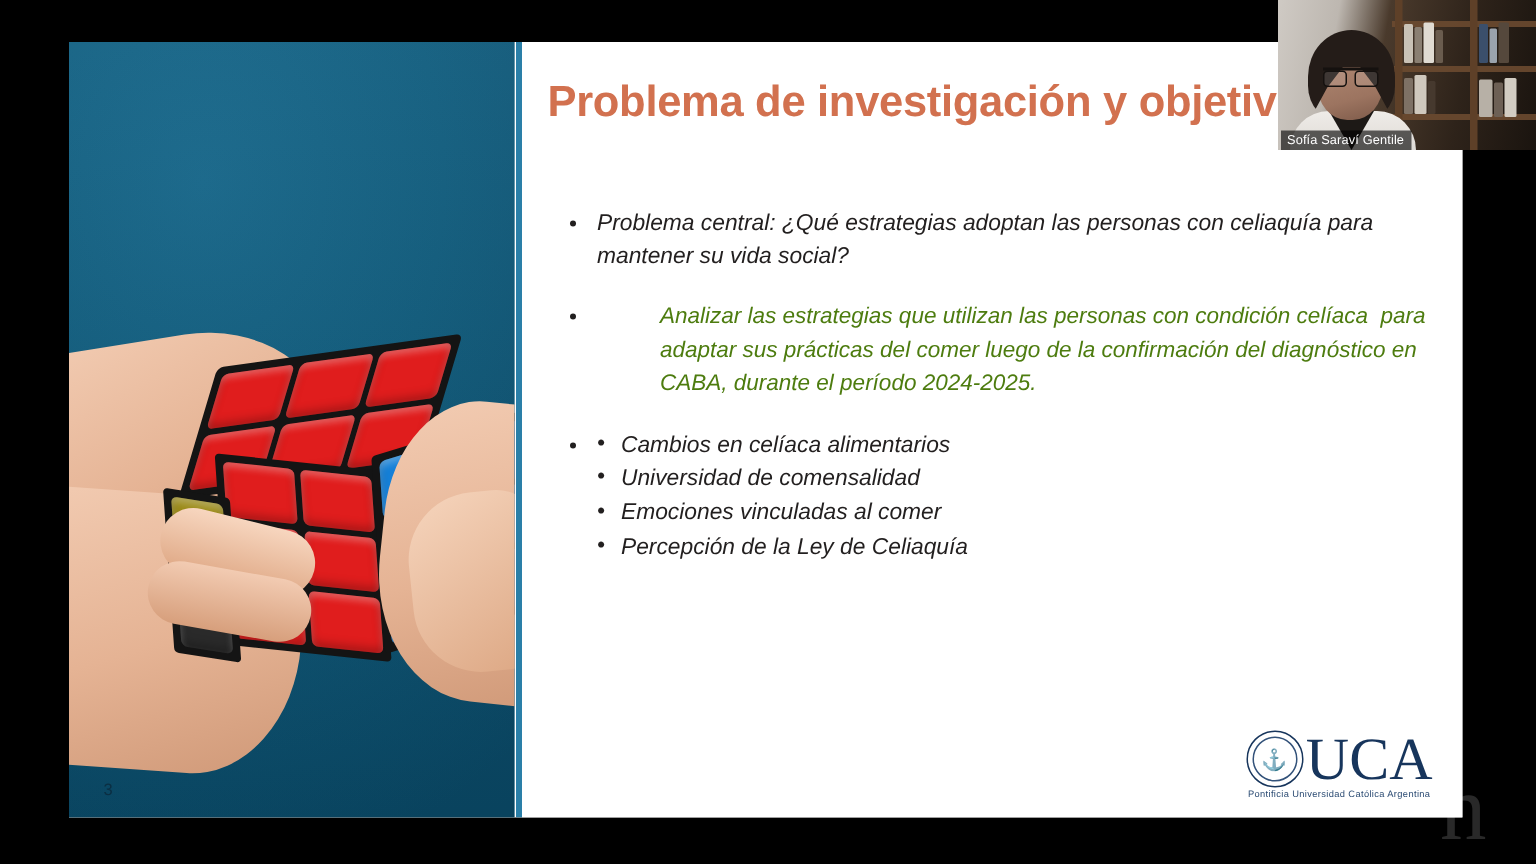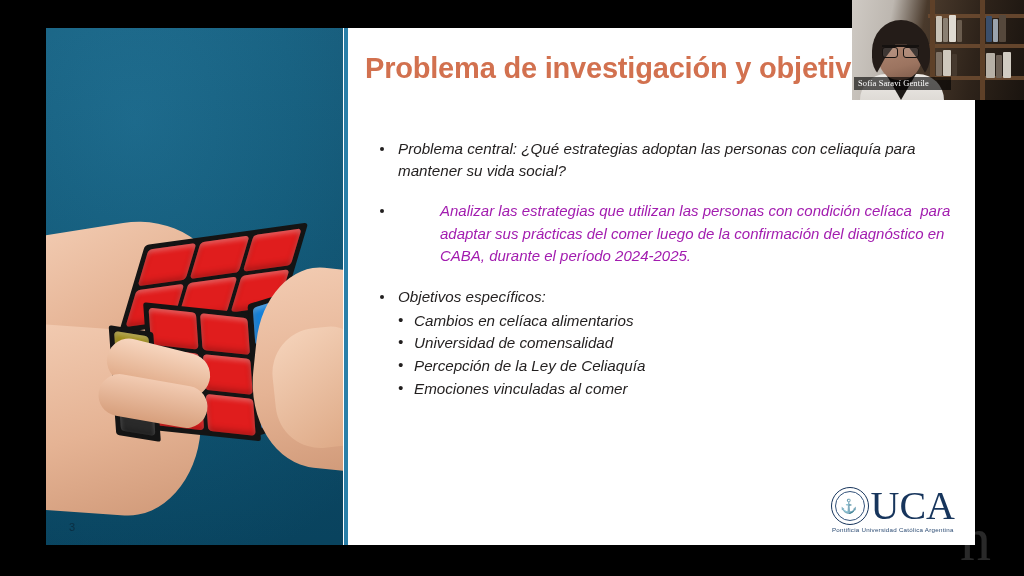--- a/index.html
+++ b/index.html
@@ -249,21 +249,21 @@
     position: absolute;
     left: 4px;
     top: 9px;
     width: 4px;
     height: 4px;
     border-radius: 50%;
     background: #221f1f;
   }
 
   .blue-para {
-    color: #a21caf;
+    color: #4d7c0f;
     font-size: 15px;
     line-height: 1.5;
     margin: 6px 0 0 42px;
     white-space: pre-wrap;
   }
 
   ul.sub-bullets {
     list-style: none;
     margin: 2px 0 0 0;
     padding: 0;
@@ -437,26 +437,26 @@
     left: 34px;
     top: 74px;
     width: 30px;
     height: 26px;
     background: #1d1916;
     clip-path: polygon(50% 100%, 0 0, 100% 0);
   }
   #webcam-name {
     position: absolute;
     left: 2px;
-    bottom: 10px;
+    bottom: 0;
     background: rgba(0,0,0,0.62);
     color: #ffffff;
     font-size: 8.5px;
-    font-family: Liberation Serif, serif;
-    padding: 1px 22px 2px 4px;
+    font-family: Liberation Sans, sans-serif;
+    padding: 1px 5px 2px 4px;
     white-space: nowrap;
     letter-spacing: 0.1px;
   }
 </style>
 </head>
 <body>
 
 <div id="stage">
 
   <div id="watermark">n</div>
@@ -520,26 +520,25 @@
 
           <li>
             <span>Problema central: ¿Qué estrategias adoptan las personas con celiaquía para mantener su vida social?</span>
           </li>
 
           <li>
             <div class="blue-para">Analizar las estrategias que utilizan las personas con condición celíaca  para adaptar sus prácticas del comer luego de la confirmación del diagnóstico en CABA, durante el período 2024-2025.</div>
           </li>
 
           <li>
-            <span>Objetivos específicos:</span>
             <ul class="sub-bullets">
               <li>Cambios en celíaca alimentarios</li>
               <li>Universidad de comensalidad</li>
+              <li>Emociones vinculadas al comer</li>
               <li>Percepción de la Ley de Celiaquía</li>
-              <li>Emociones vinculadas al comer</li>
             </ul>
           </li>
 
         </ul>
       </div>
 
       <div id="uca-logo">
         <div id="uca-row">
           <div id="uca-seal">
             <span id="uca-seal-inner">⚓</span>

